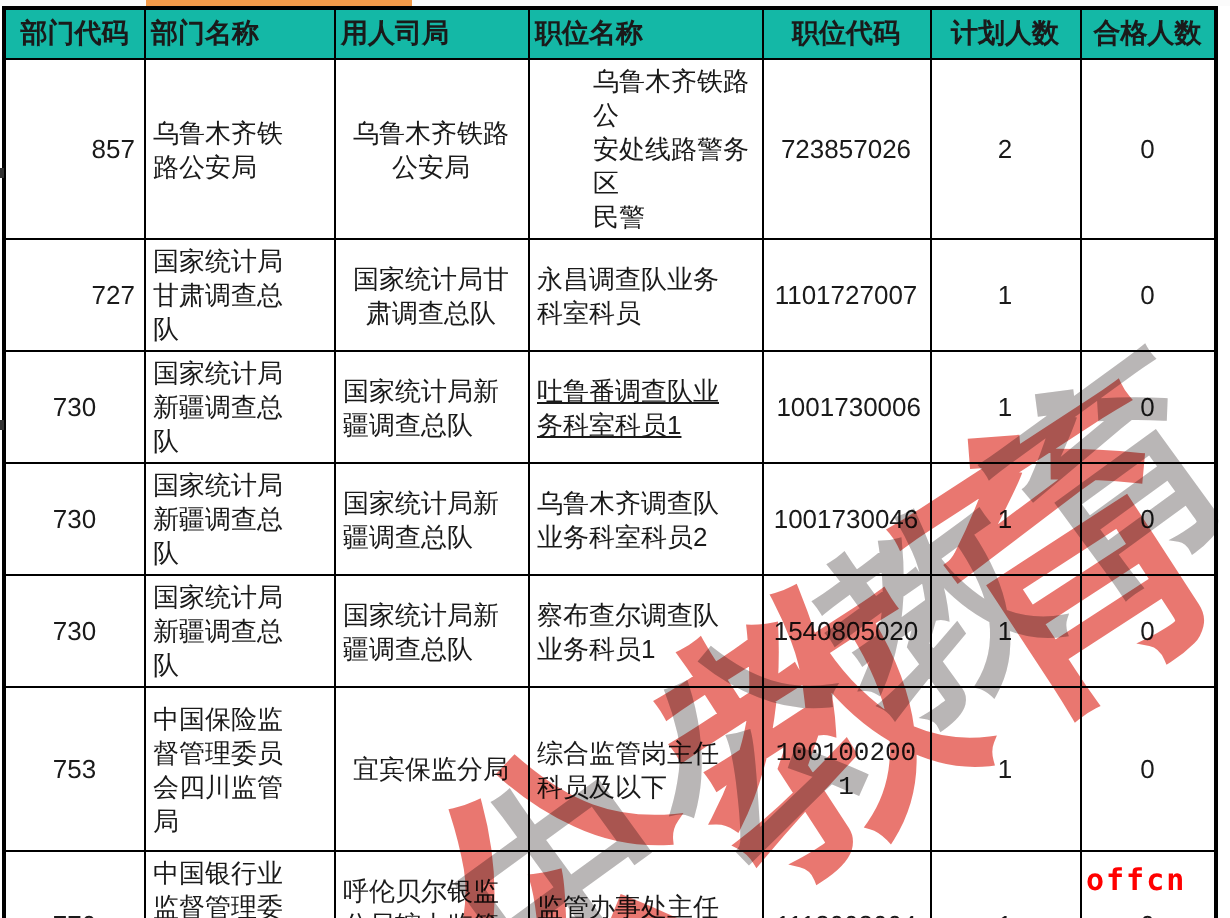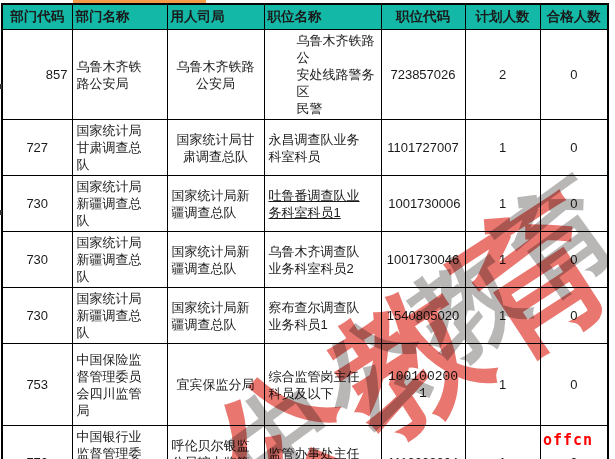--- a/index.html
+++ b/index.html
@@ -95,21 +95,21 @@
           <td style="text-align: center;">乌鲁木齐铁路
 公安局</td>
           <td style="text-align: left; padding-left: 32px;">乌鲁木齐铁路公
 安处线路警务区
 民警</td>
           <td style="text-align: center;">723857026</td>
           <td style="text-align: center;">2</td>
           <td style="text-align: center;">0</td>
         </tr>
         <tr style="height: 52px;">
-          <td style="text-align: center;">727</td>
+          <td style="text-align: right;">727</td>
           <td style="text-align: left;">国家统计局
 甘肃调查总
 队</td>
           <td style="text-align: center;">国家统计局甘
 肃调查总队</td>
           <td style="text-align: left;">永昌调查队业务
 科室科员</td>
           <td style="text-align: center;">1101727007</td>
           <td style="text-align: center;">1</td>
           <td style="text-align: center;">0</td>

